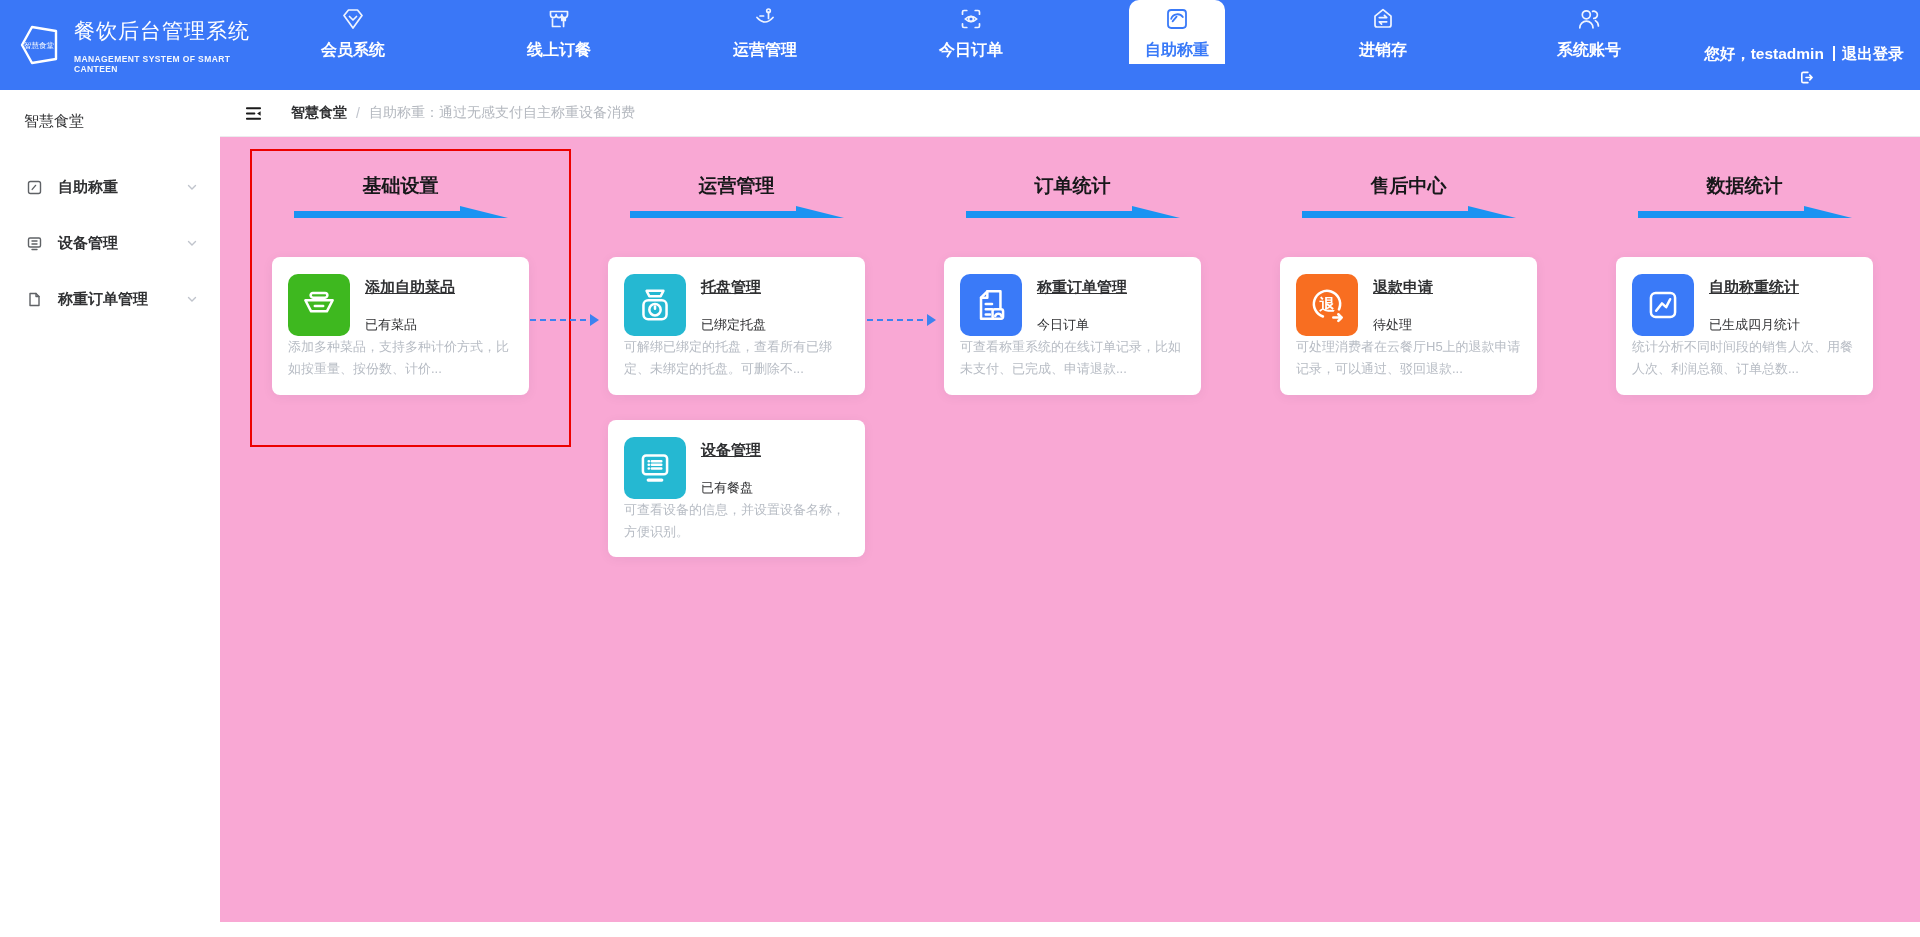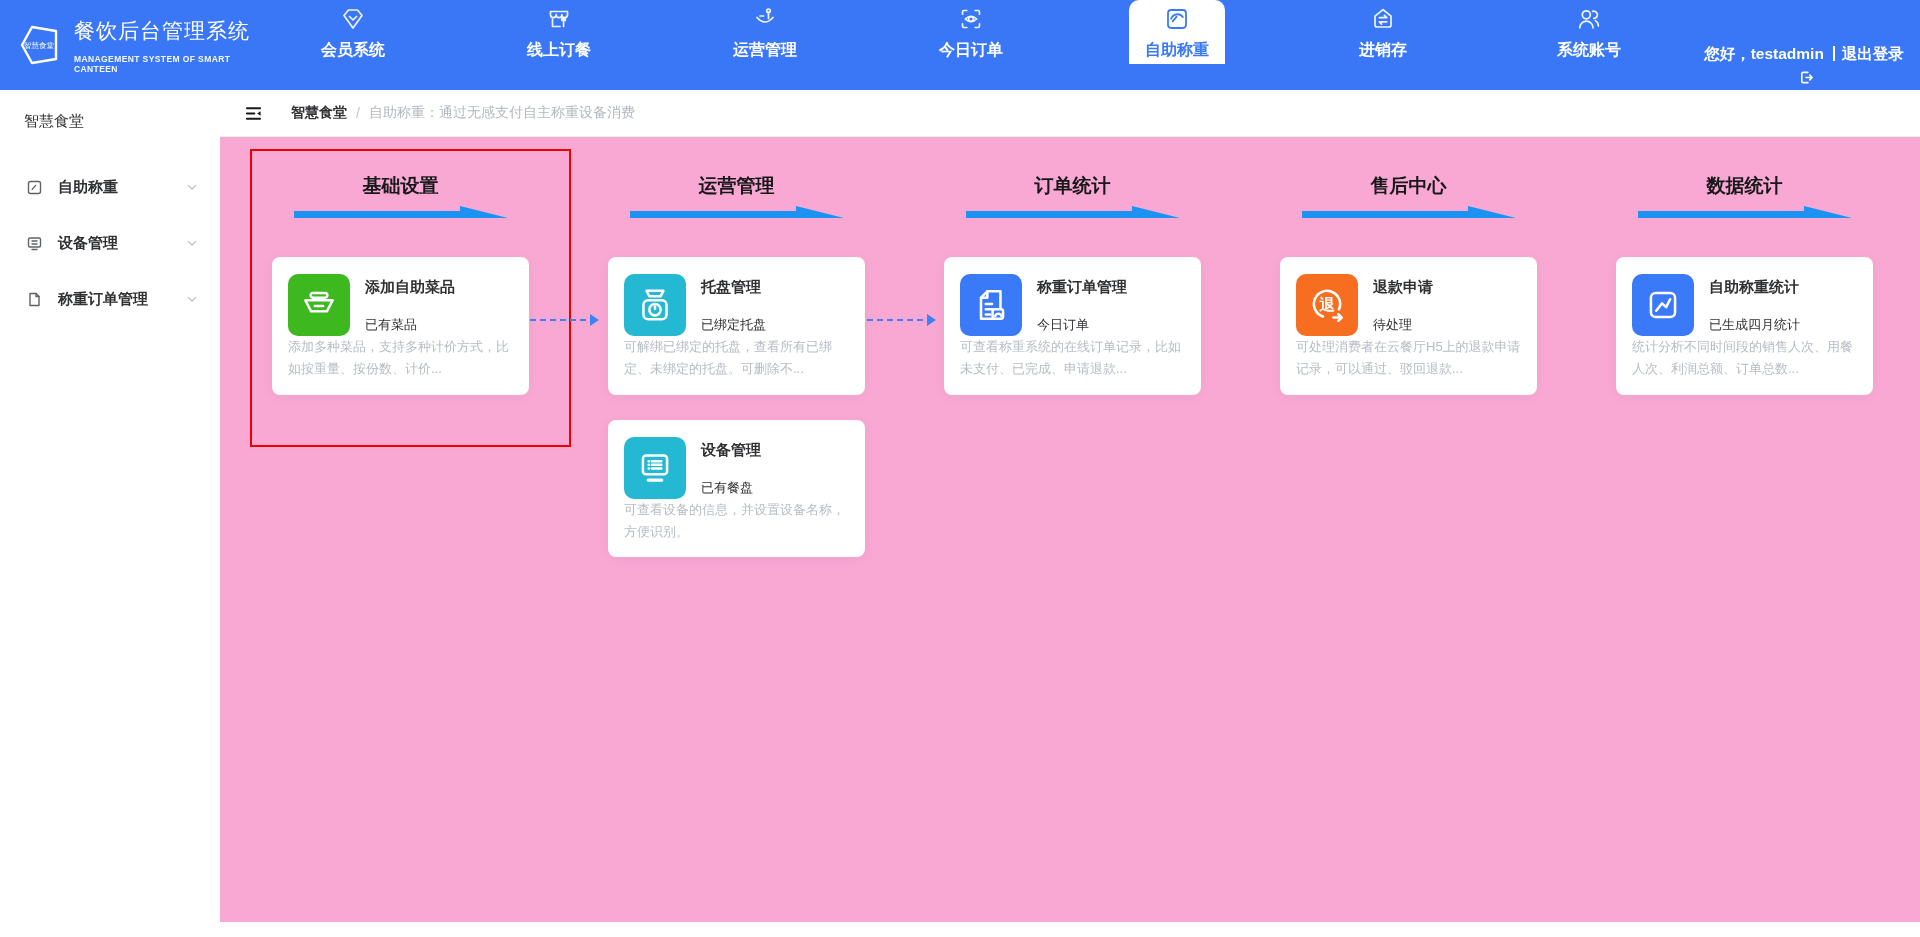--- a/index.html
+++ b/index.html
@@ -61,21 +61,21 @@
     padding:17px 16px 14px; box-shadow:0 2px 12px rgba(20,40,90,.06); cursor:pointer; }
   .card + .card { margin-top:25px; }
   .card-top { display:flex; gap:15px; }
   .card-icon { width:62px; height:62px; border-radius:10px; flex:none;
     display:flex; align-items:center; justify-content:center; }
   .icon-green  { background:#3eb81f; }
   .icon-cyan   { background:#25b8d2; }
   .icon-blue   { background:#3a7af8; }
   .icon-orange { background:#f86e21; }
   .card-texts { padding-top:4px; }
-  .card-title { font-size:15px; font-weight:bold; color:#303133; }
+  .card-title { font-size:15px; font-weight:bold; color:#303133;text-decoration:underline; }
   .card-status { font-size:13px; color:#303133; margin-top:19px; }
   .card-desc { font-size:13px; color:#b7bcc4; line-height:1.72; }
 
   .highlight-box { position:absolute; left:30px; top:12px; width:321px; height:298px;
     border:2px solid #ed0000; pointer-events:none; }
 
   .flow-arrow { position:absolute; top:182px; border-top:2px dashed #3d82f0; }
   .flow-arrow::after { content:""; position:absolute; right:-9px; top:-7px;
     border:6px solid transparent; border-left:9px solid #3d82f0; }
   .flow-arrow-1 { left:310px; width:66px; }

